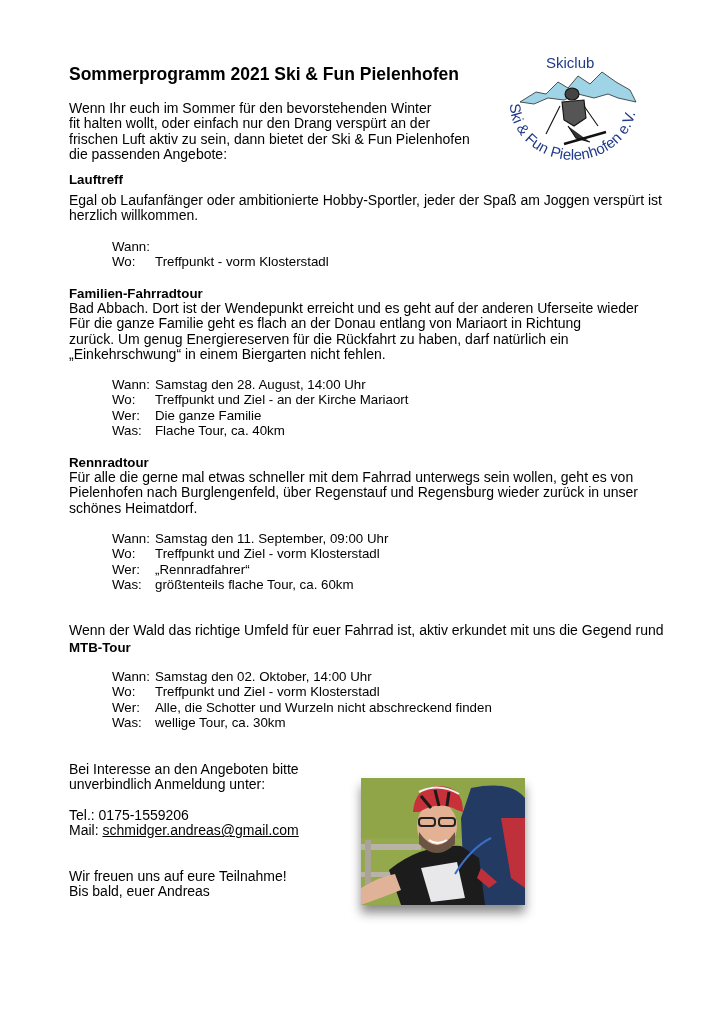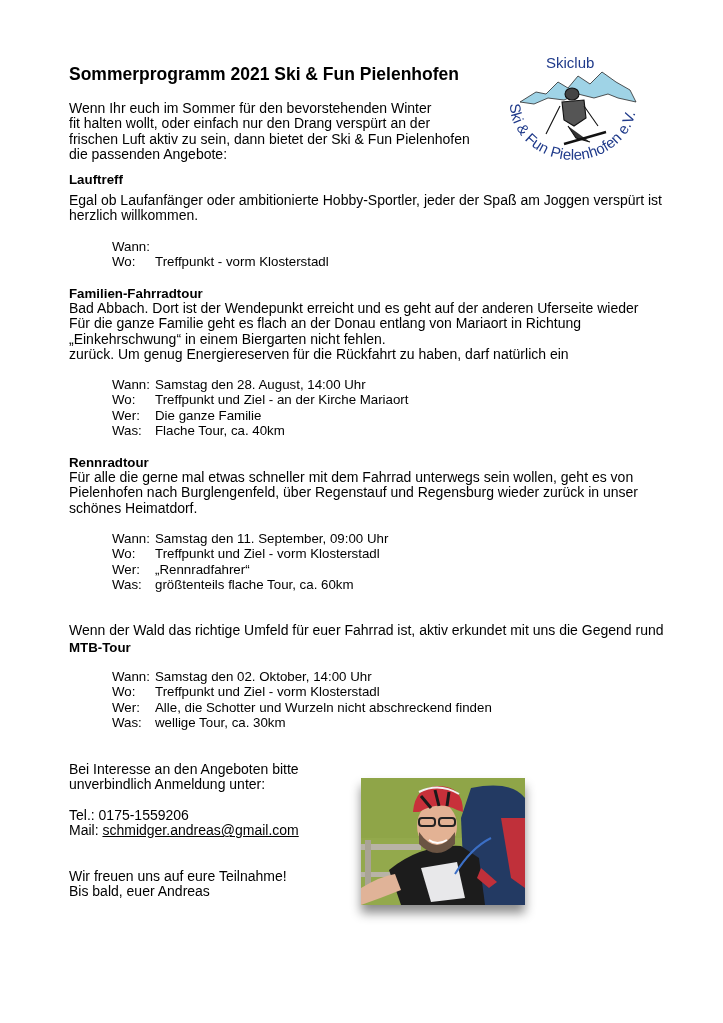--- a/index.html
+++ b/index.html
@@ -67,22 +67,22 @@
     <div class="row">
         <span class="k">Wo:</span>
         <span>Treffpunkt - vorm Klosterstadl</span>
       </div>
   </div>
 
   <div class="abs h" style="left:69px; top:286px;">Familien-Fahrradtour</div>
   <div class="abs p" style="left:69px; top:301px;">
     <div>Bad Abbach. Dort ist der Wendepunkt erreicht und es geht auf der anderen Uferseite wieder</div>
     <div>Für die ganze Familie geht es flach an der Donau entlang von Mariaort in Richtung</div>
+    <div>zurück. Um genug Energiereserven für die Rückfahrt zu haben, darf natürlich ein</div>
     <div>„Einkehrschwung“ in einem Biergarten nicht fehlen.</div>
-    <div>zurück. Um genug Energiereserven für die Rückfahrt zu haben, darf natürlich ein</div>
   </div>
   <div class="abs detail" style="top:377px;">
     <div class="row">
         <span class="k">Wann:</span>
         <span>Samstag den 28. August, 14:00 Uhr</span>
       </div>
     <div class="row">
         <span class="k">Wo:</span>
         <span>Treffpunkt und Ziel - an der Kirche Mariaort</span>
       </div>

